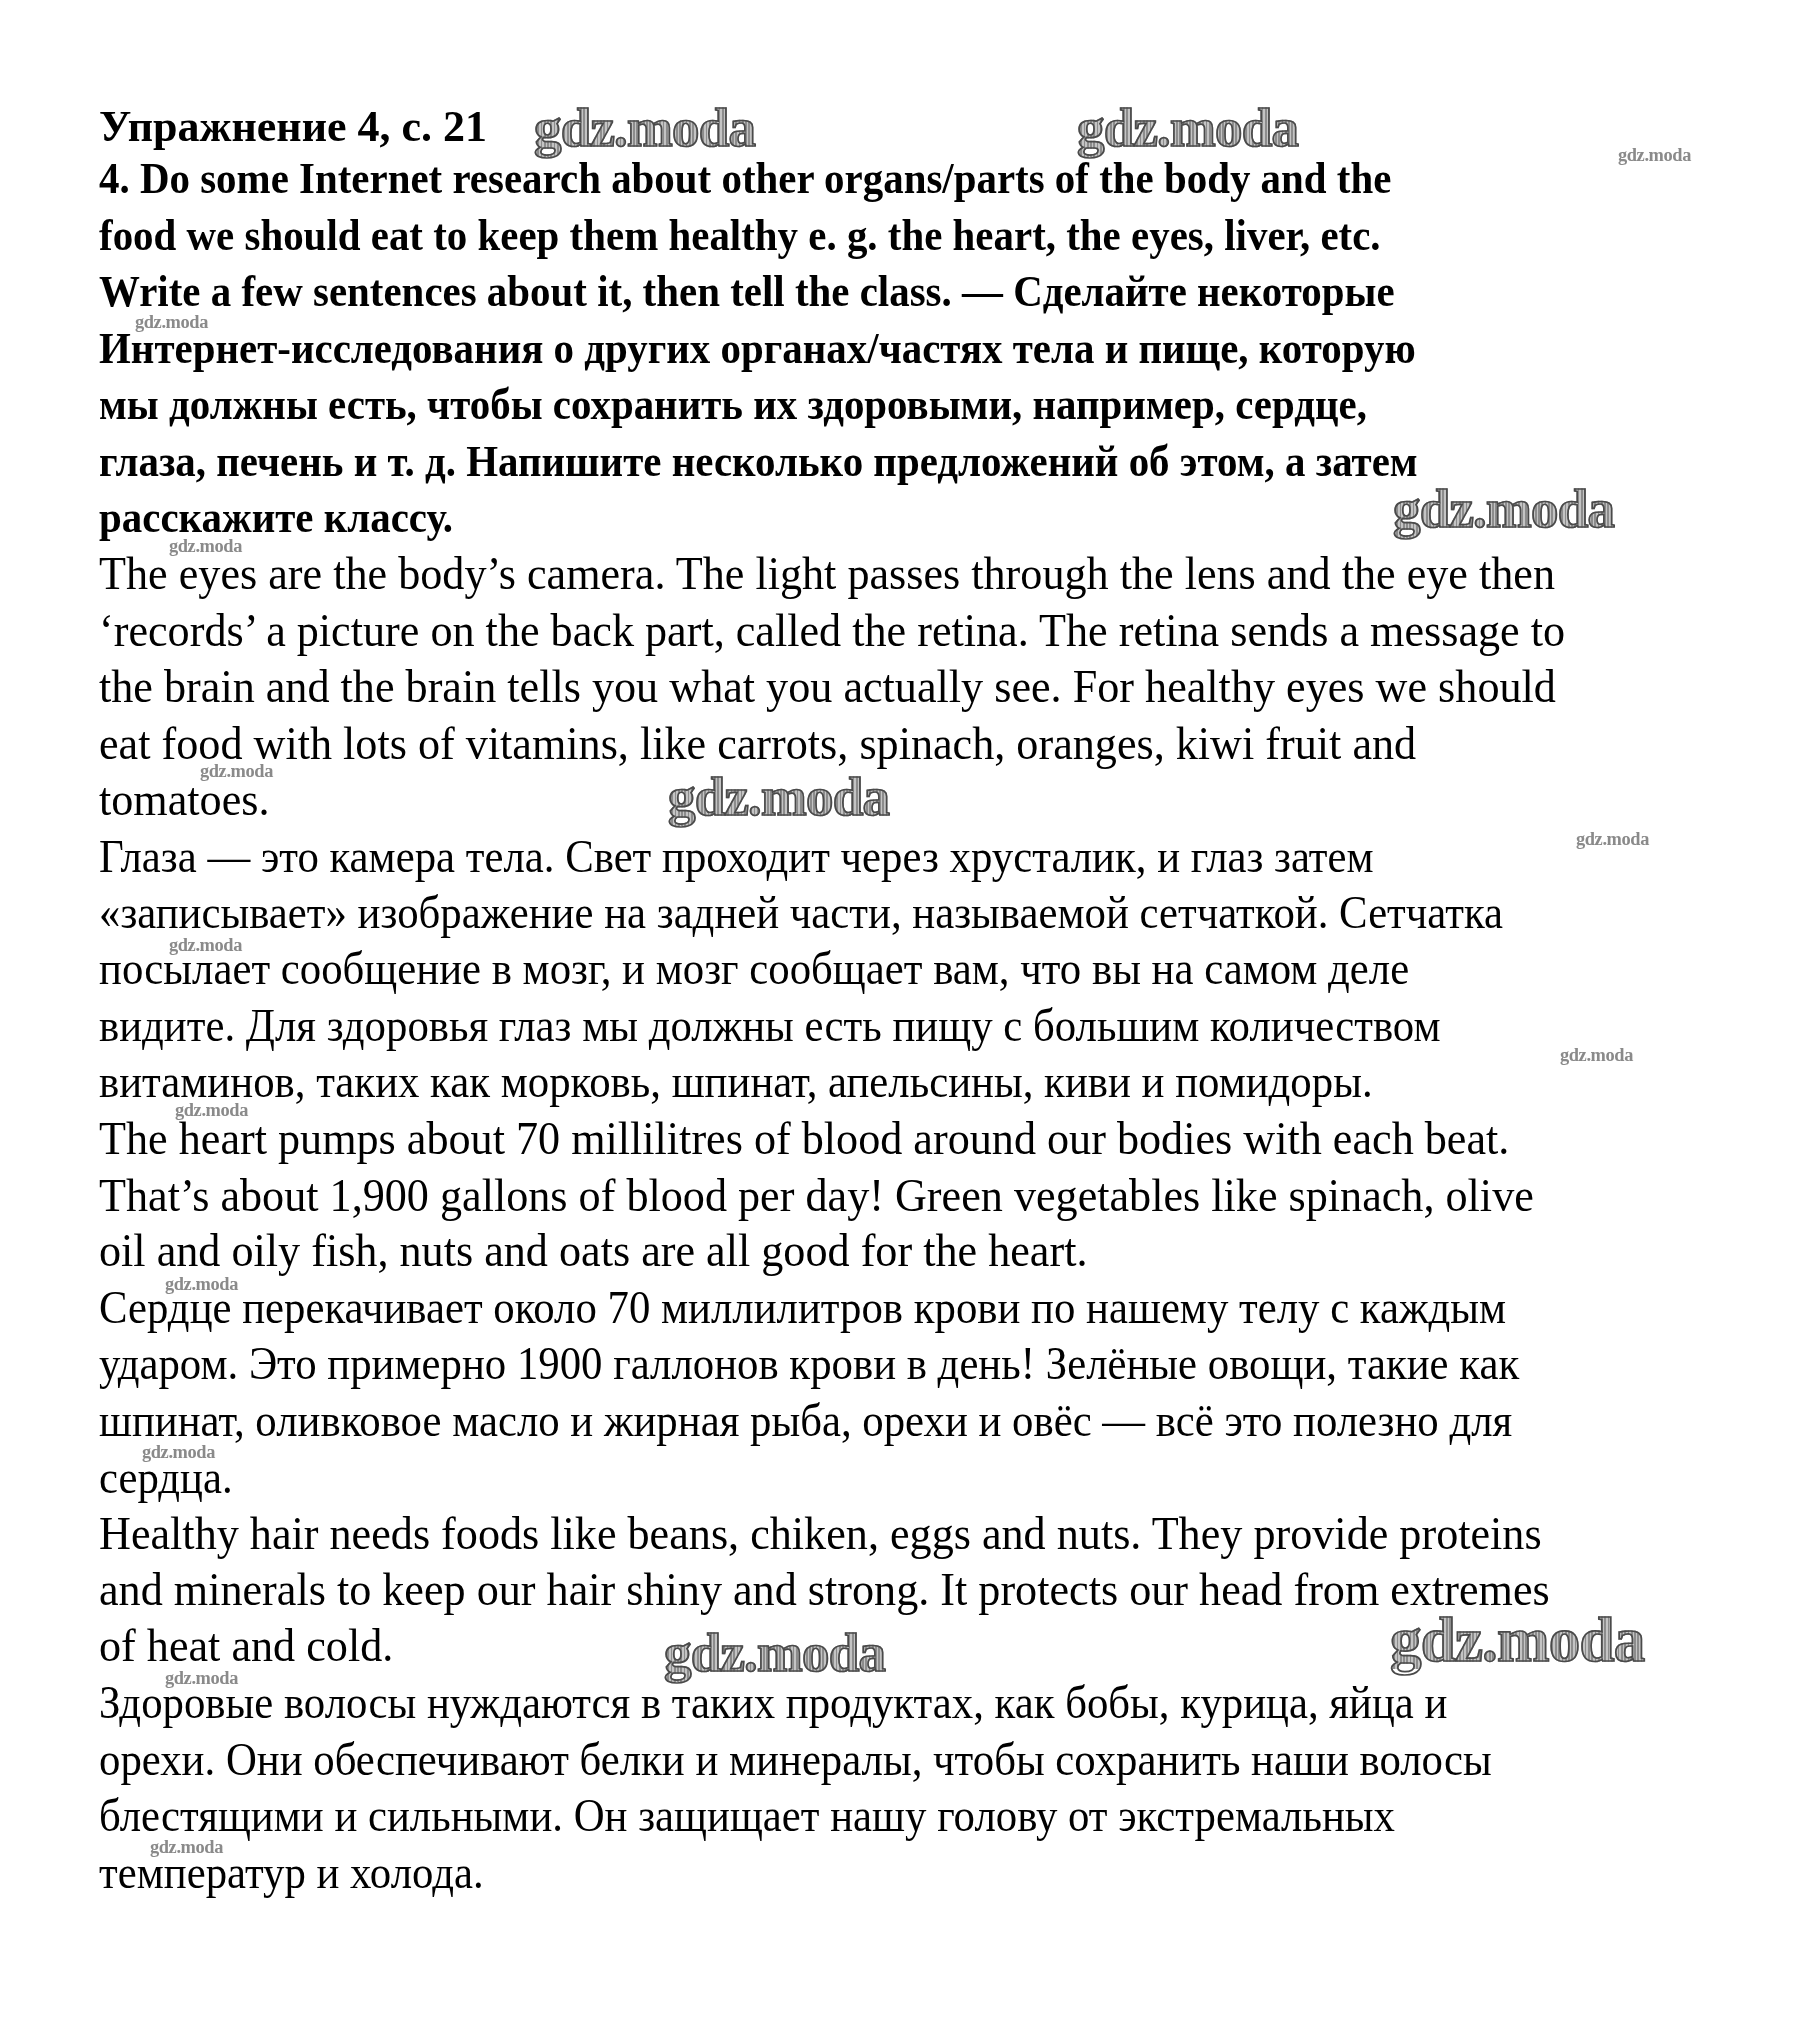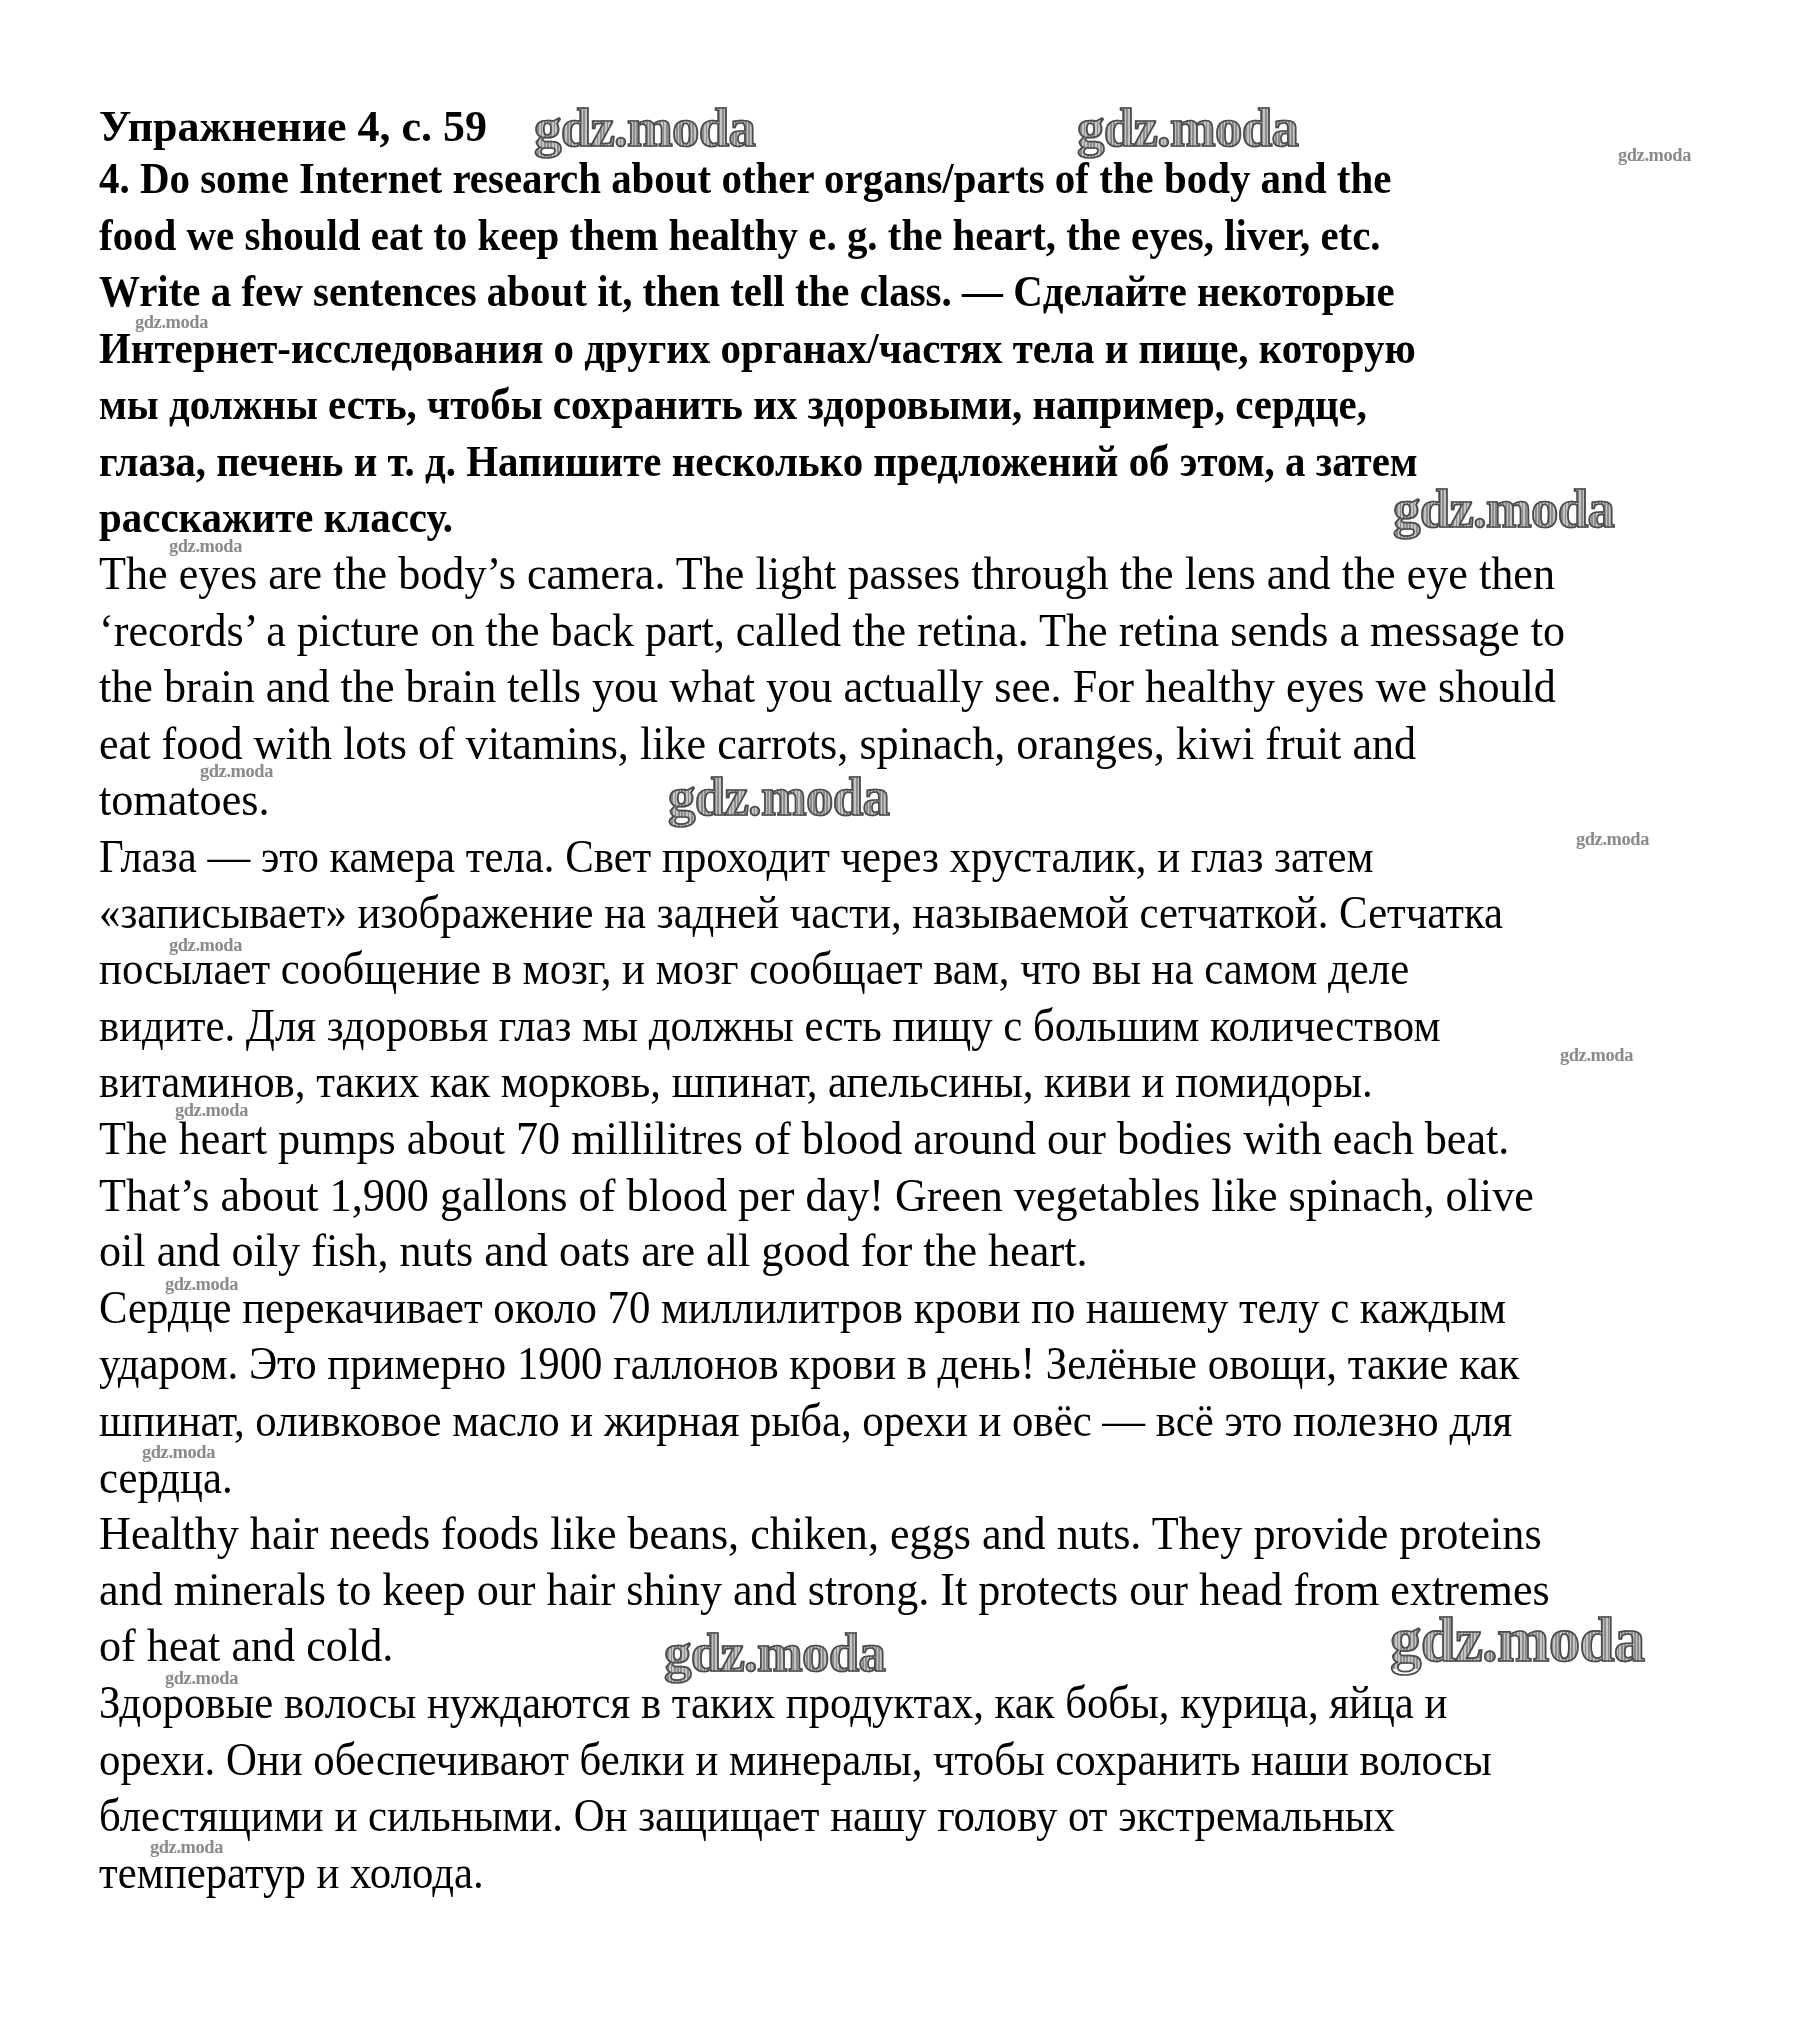--- a/index.html
+++ b/index.html
@@ -26,21 +26,21 @@
     font-family: "Liberation Serif", "DejaVu Serif", serif;
     font-weight: bold; font-size: 18.4px; line-height: 20px;
     color: #8a8a8a; letter-spacing: -0.4px;
   }
 </style>
 </head>
 <body>
 
 <div class="page">
 
-  <div class="line bold" style="top:102px;">Упражнение 4, с. 59</div>
+  <div class="line bold" style="top:102px;">Упражнение 4, с. 21</div>
   <div class="line bold" style="top:154px; transform:scaleX(0.93);">4. Do some Internet research about other organs/parts of the body and the</div>
   <div class="line bold" style="top:211px; transform:scaleX(0.93);">food we should eat to keep them healthy e. g. the heart, the eyes, liver, etc.</div>
   <div class="line bold" style="top:267px; transform:scaleX(0.93);">Write a few sentences about it, then tell the class. — Сделайте некоторые</div>
   <div class="line bold" style="top:324px; transform:scaleX(0.93);">Интернет-исследования о других органах/частях тела и пище, которую</div>
   <div class="line bold" style="top:380px; transform:scaleX(0.93);">мы должны есть, чтобы сохранить их здоровыми, например, сердце,</div>
   <div class="line bold" style="top:437px; transform:scaleX(0.93);">глаза, печень и т. д. Напишите несколько предложений об этом, а затем</div>
   <div class="line bold" style="top:493px; transform:scaleX(0.93);">расскажите классу.</div>
 
   <div class="line" style="top:549px; transform:scaleX(0.96);">The eyes are the body’s camera. The light passes through the lens and the eye then</div>
   <div class="line" style="top:606px; transform:scaleX(0.96);">‘records’ a picture on the back part, called the retina. The retina sends a message to</div>

